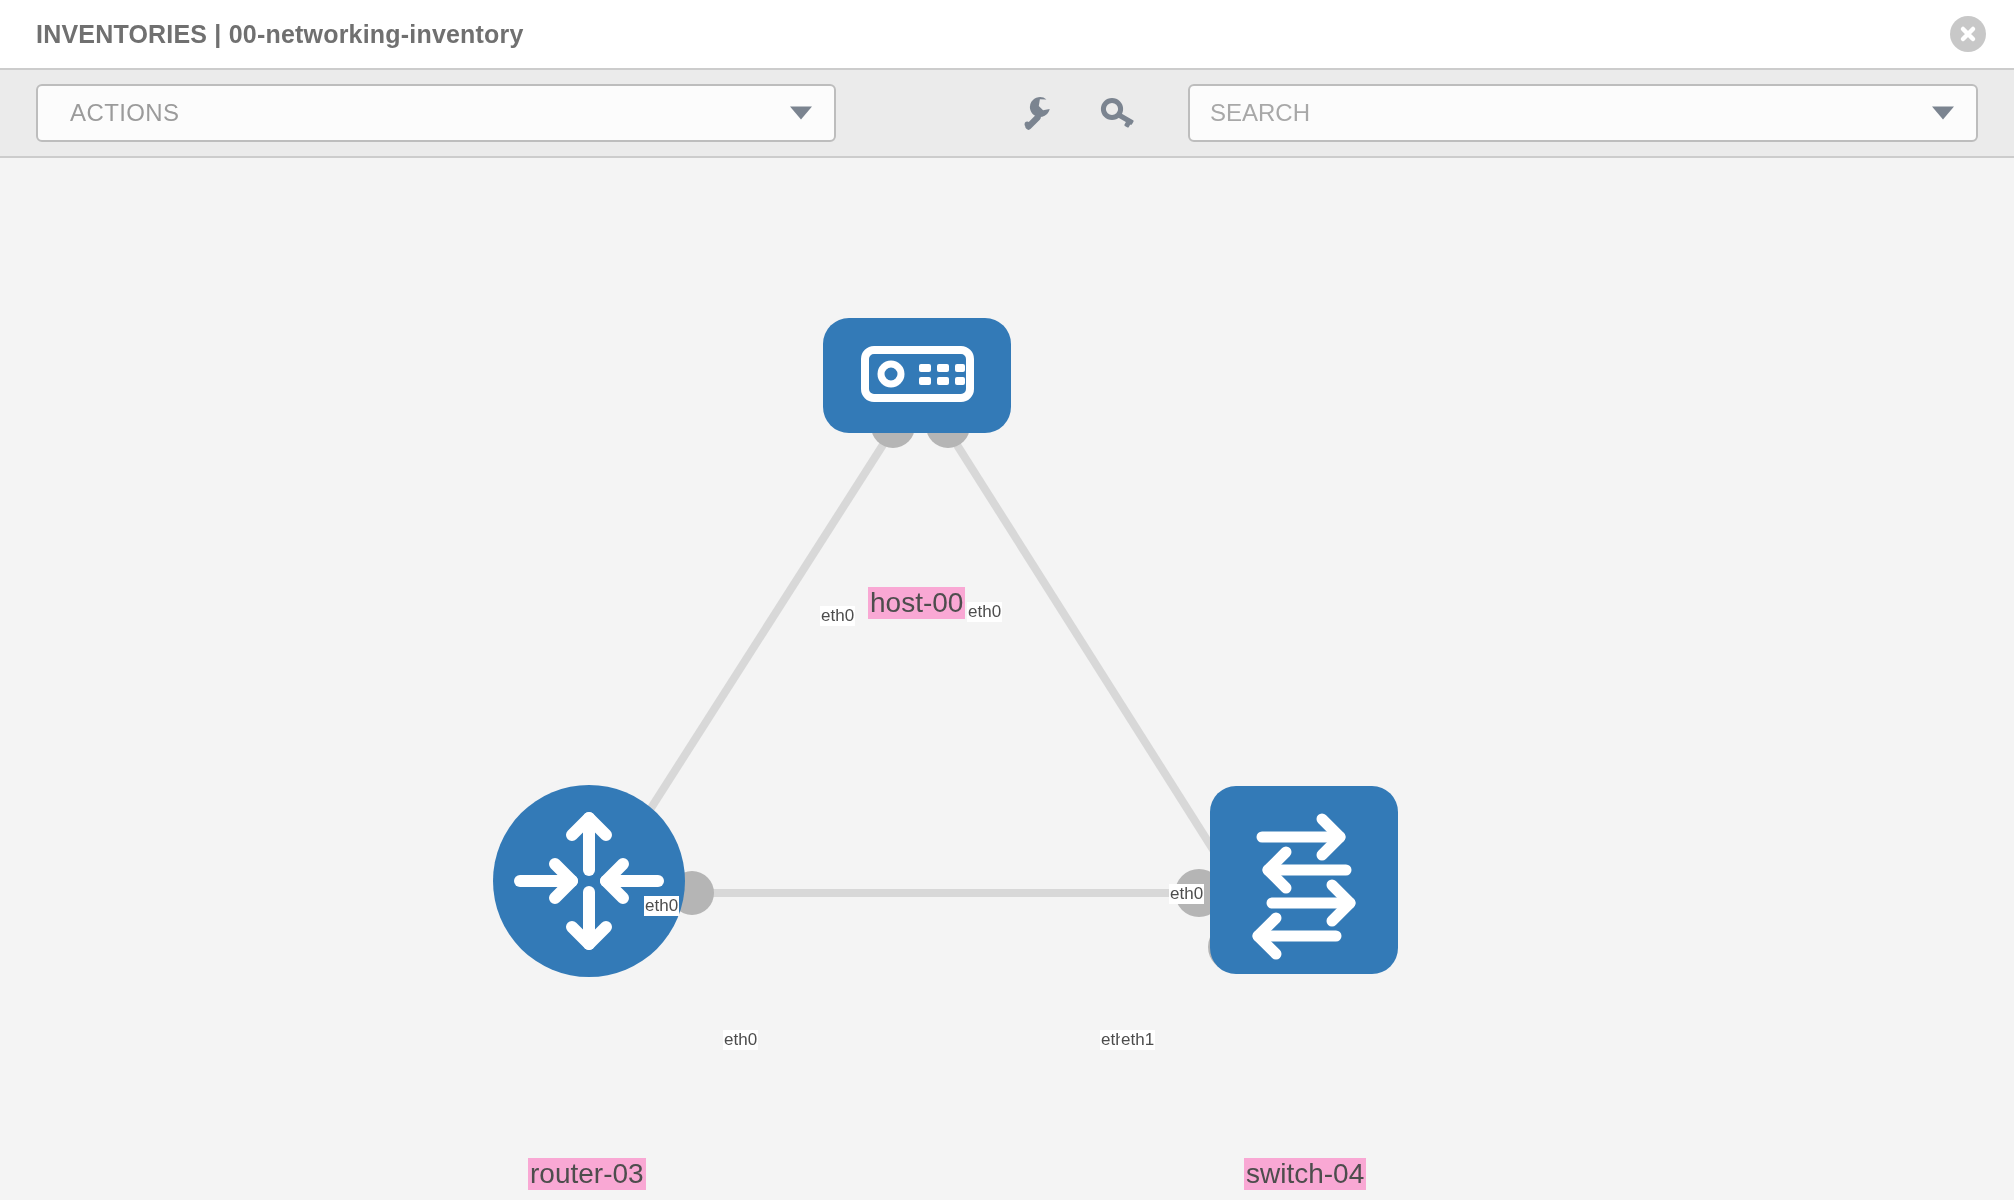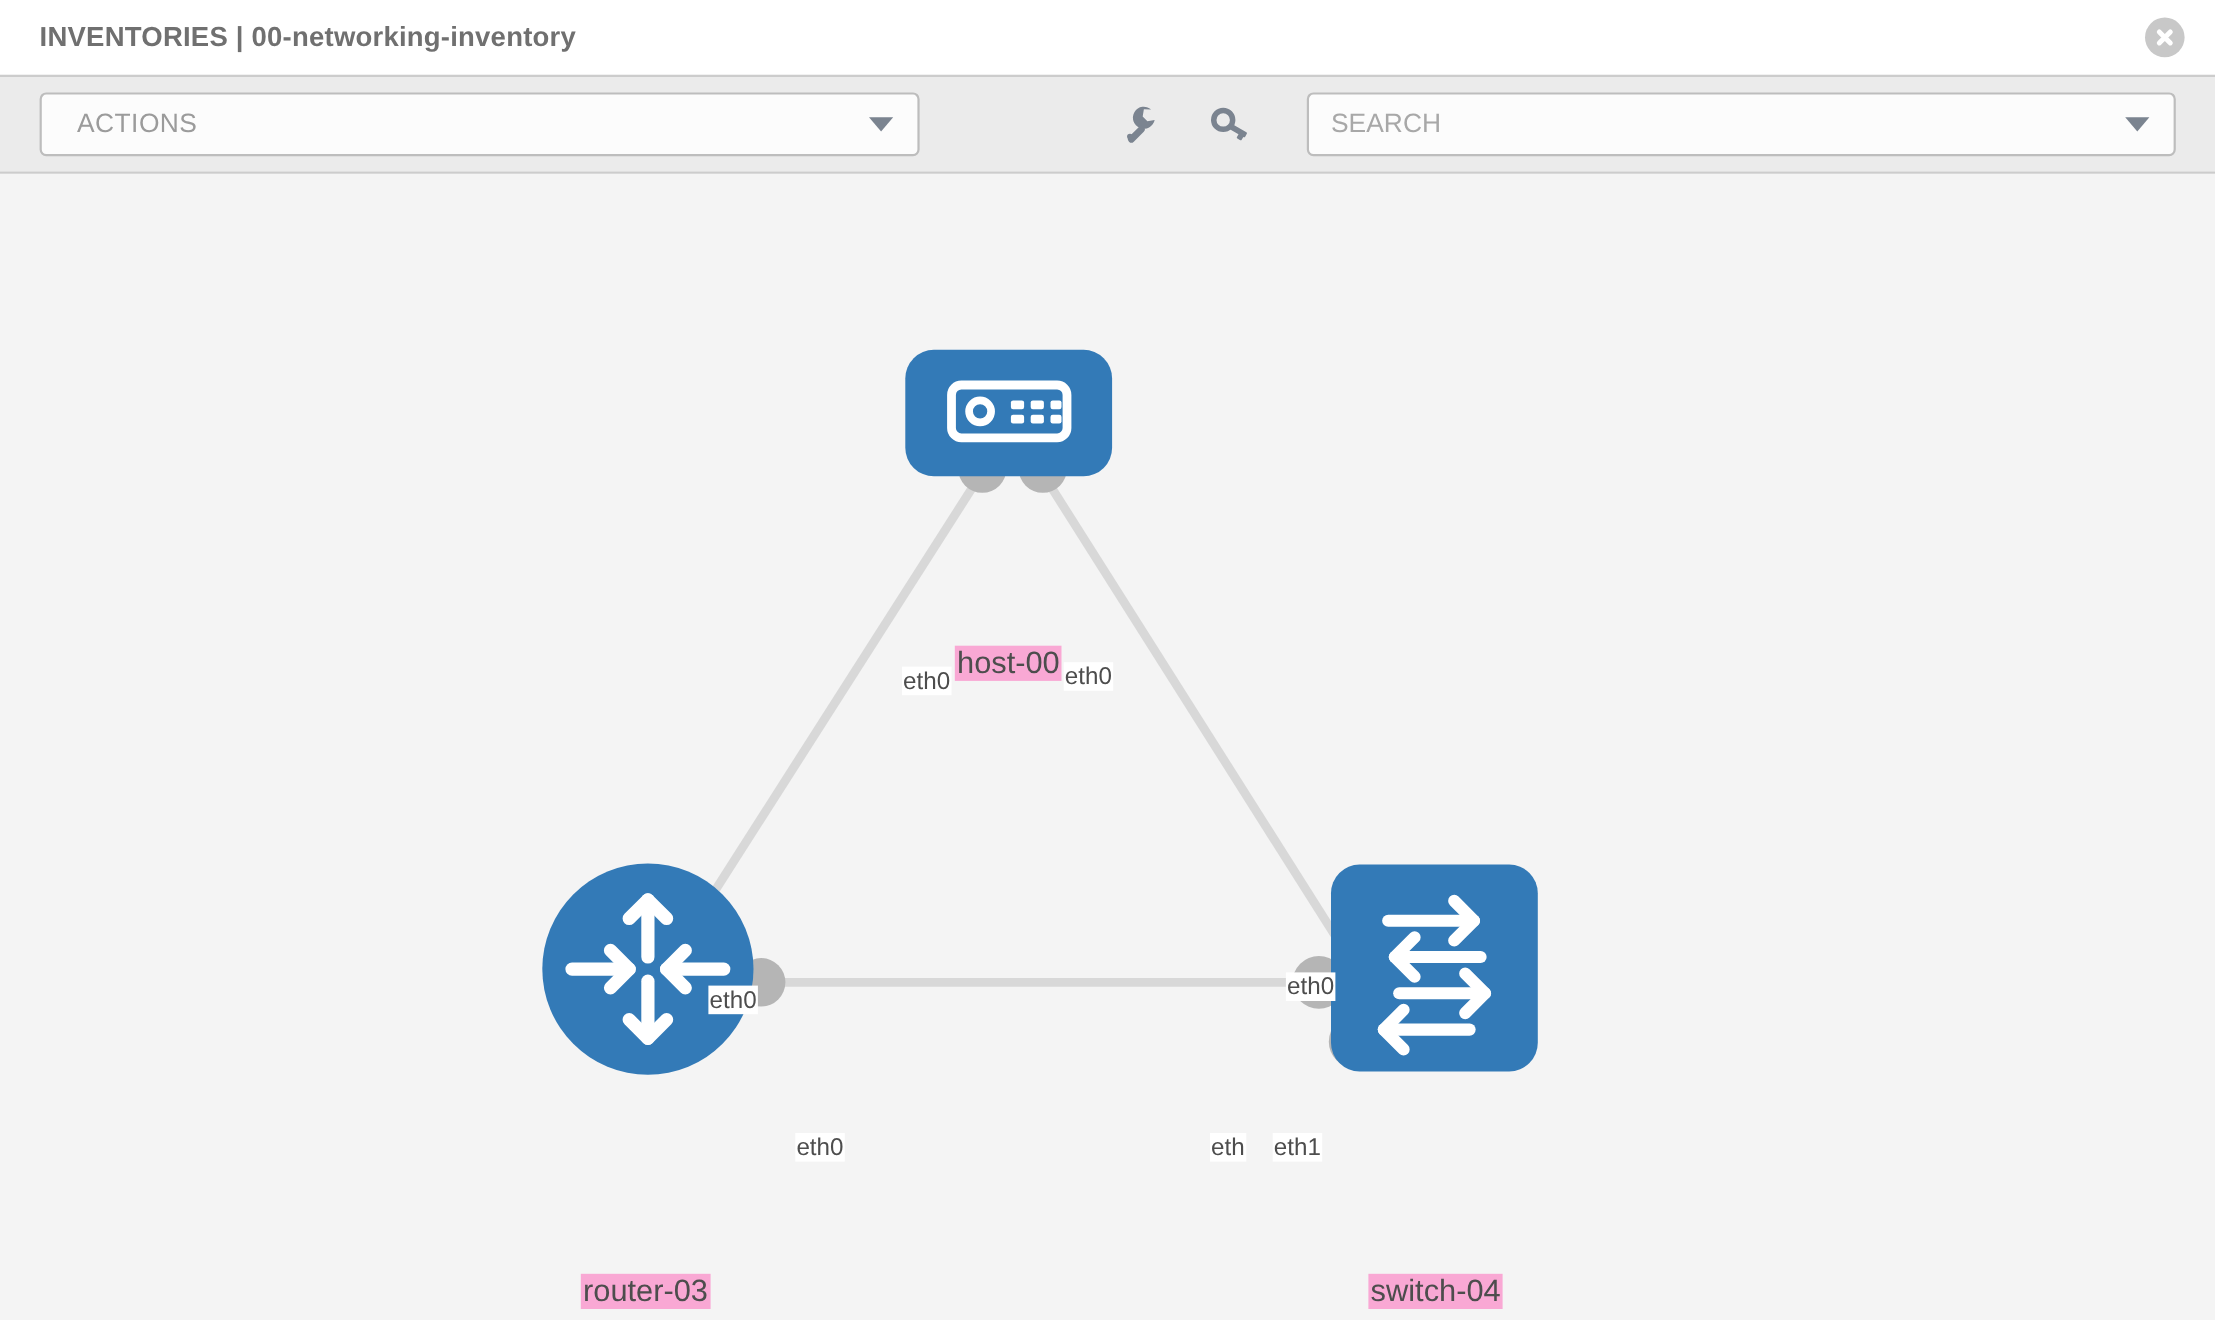--- a/index.html
+++ b/index.html
@@ -113,21 +113,21 @@
   .node-label {
     position: absolute;
     font-size: 28px;
     color: #4d4d4d;
     background: #f9a8d4;
     white-space: nowrap;
     padding: 0 2px;
   }
   .iface-label {
     position: absolute;
-    font-size: 22px;
+    font-size: 17px;
     color: #4d4d4d;
     background: #ffffff;
     white-space: nowrap;
     padding: 0 1px;
   }
 
   
   .zoom-panel {
     position: absolute; right: 0; bottom: 0;
     width: 392px; height: 118px;
@@ -292,17 +292,17 @@
     <div class="node-label" style="left:1244px; top:1000px;">switch-04</div>
 
     <div class="iface-label" style="left:820px; top:448px;">eth0</div>
     <div class="iface-label" style="left:967px; top:444px;">eth0</div>
 
     <div class="iface-label" style="left:644px; top:738px;">eth0</div>
     <div class="iface-label" style="left:1169px; top:726px;">eth0</div>
 
     <div class="iface-label" style="left:723px; top:872px;">eth0</div>
     <div class="iface-label" style="left:1100px; top:872px;">eth</div>
-    <div class="iface-label" style="left:1157px; top:872px;">eth1</div>
+    <div class="iface-label" style="left:1120px; top:872px;">eth1</div>
 
 
   </div>
 </div>
 
 </body></html>

